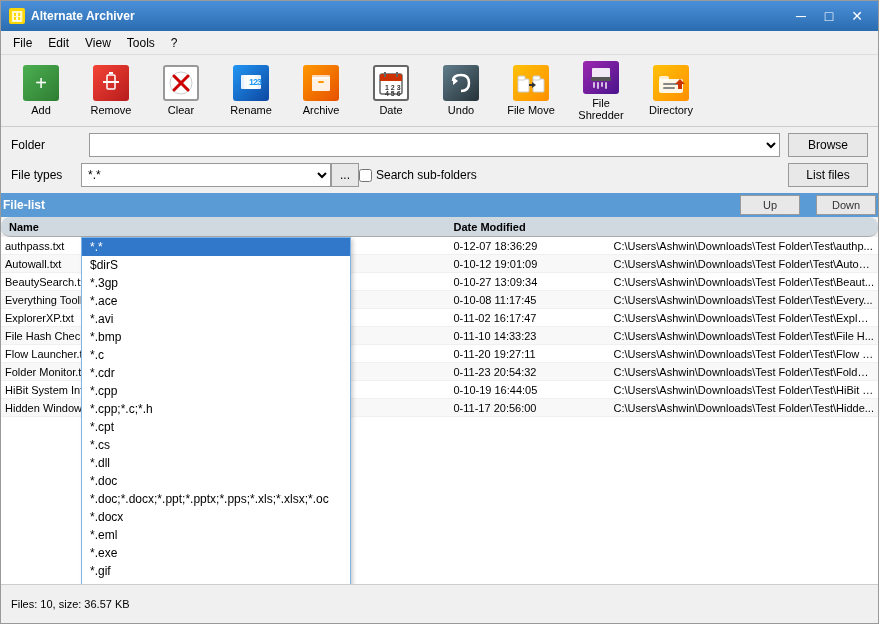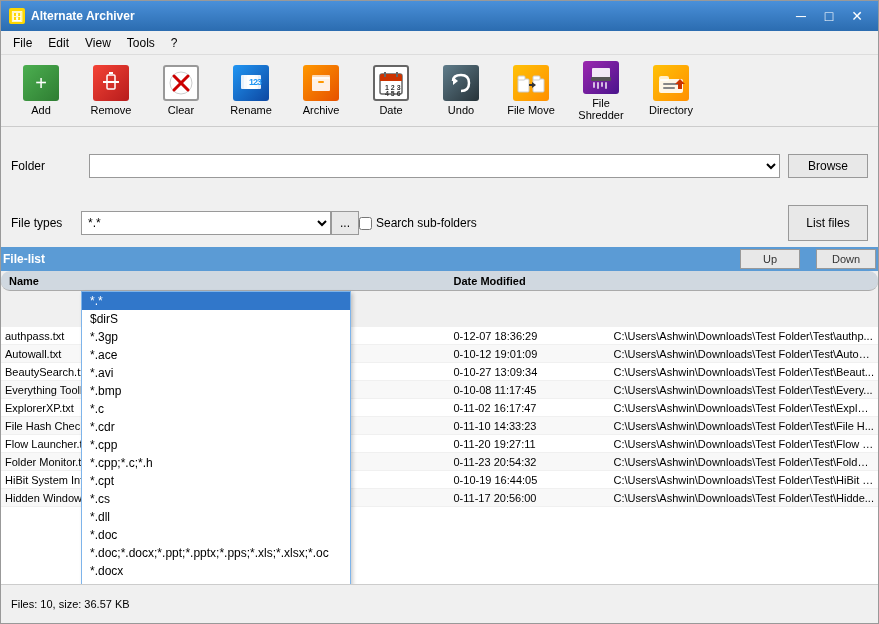--- a/index.html
+++ b/index.html
@@ -116,21 +116,20 @@
       padding: 6px 10px;
       display: flex;
       flex-direction: column;
       gap: 6px;
       flex-shrink: 0;
     }
     .form-row {
       display: flex;
       align-items: center;
       gap: 8px;
-      margin-top: 21px;
     }
     .form-label {
       width: 70px;
       font-size: 12px;
     }
     .browse-btn {
       width: 80px;
       height: 24px;
       background: #e8e8e8;
       border: 1px solid #999;
@@ -159,21 +158,21 @@
       font-size: 12px;
     }
     .checkbox-label {
       display: flex;
       align-items: center;
       gap: 4px;
       font-size: 12px;
     }
     .list-files-btn {
       width: 80px;
-      height: 36px;
+      height: 24px;
       background: #e8e8e8;
       border: 1px solid #999;
       cursor: pointer;
       font-size: 12px;
       margin-left: auto;
     }
 
     
     .filelist-container {
       display: flex;
@@ -226,21 +225,20 @@
     .col-header {
       padding: 0 4px;
       font-weight: 600;
       font-size: 11px;
     }
 
     .filelist-body {
       flex: 1;
       overflow-y: auto;
       background: white;
-      margin-top: 36px;
     }
     .file-row {
       display: grid;
       grid-template-columns: 180px 1fr 160px 1fr;
       height: 18px;
       align-items: center;
       border-bottom: 1px solid #f0f0f0;
       font-size: 11px;
     }
     .file-row:nth-child(even) { background: #f8f8f8; }

